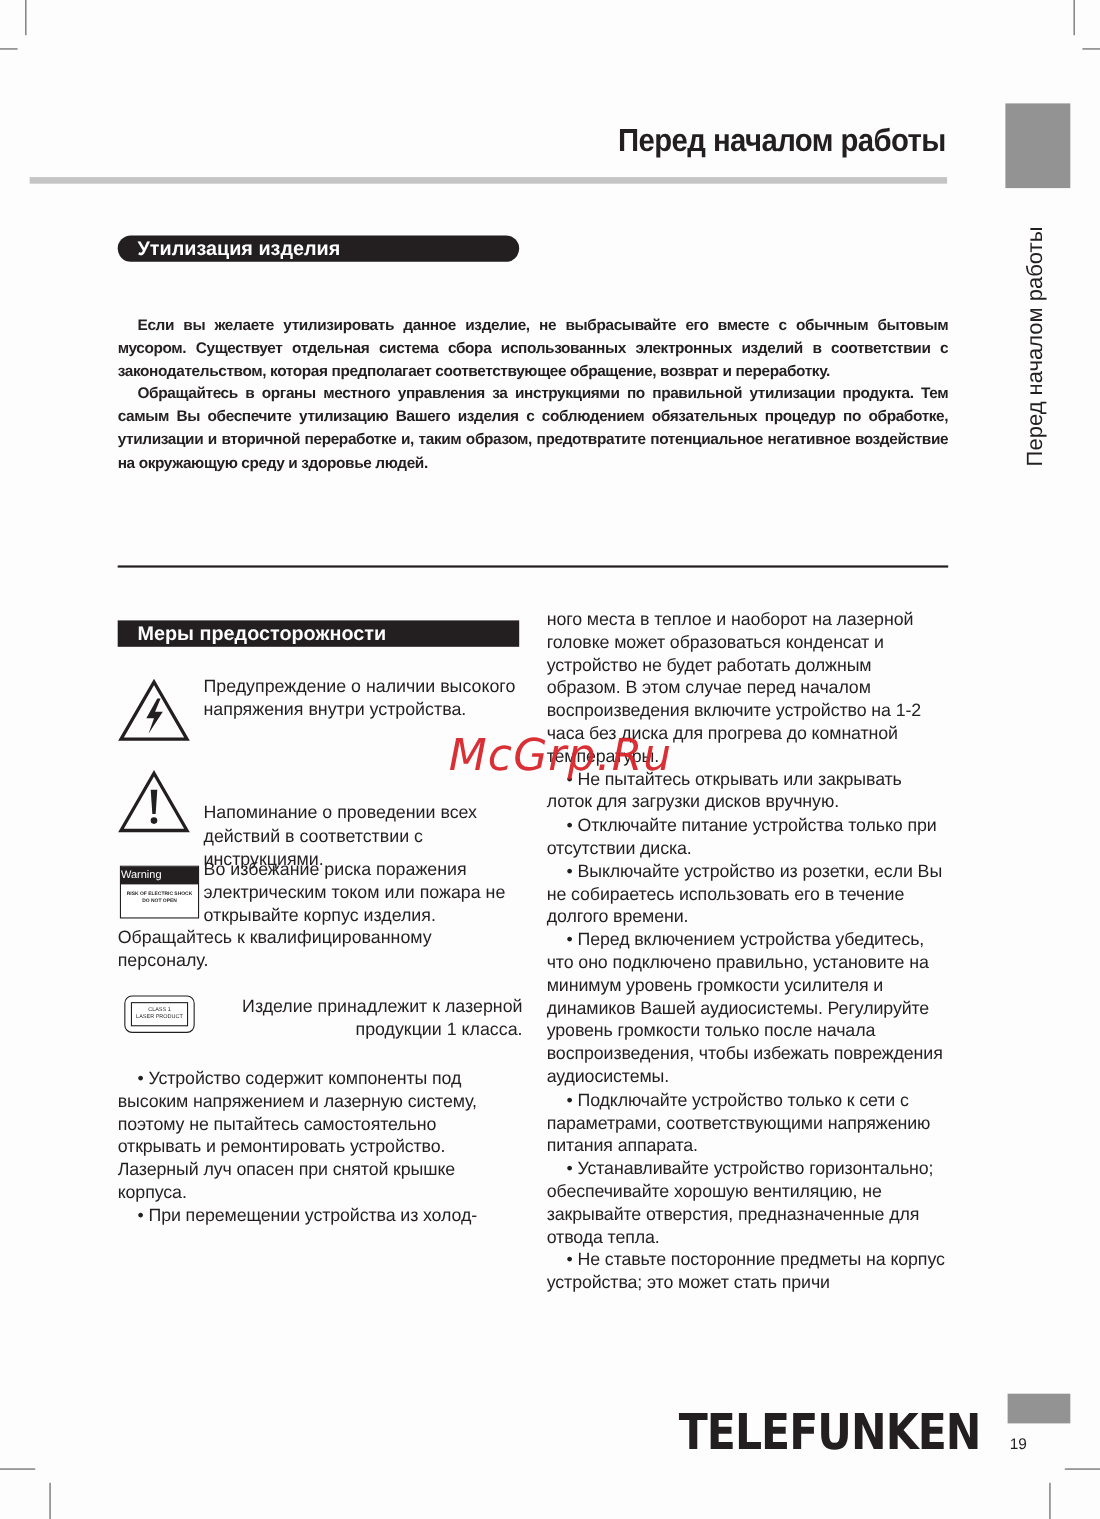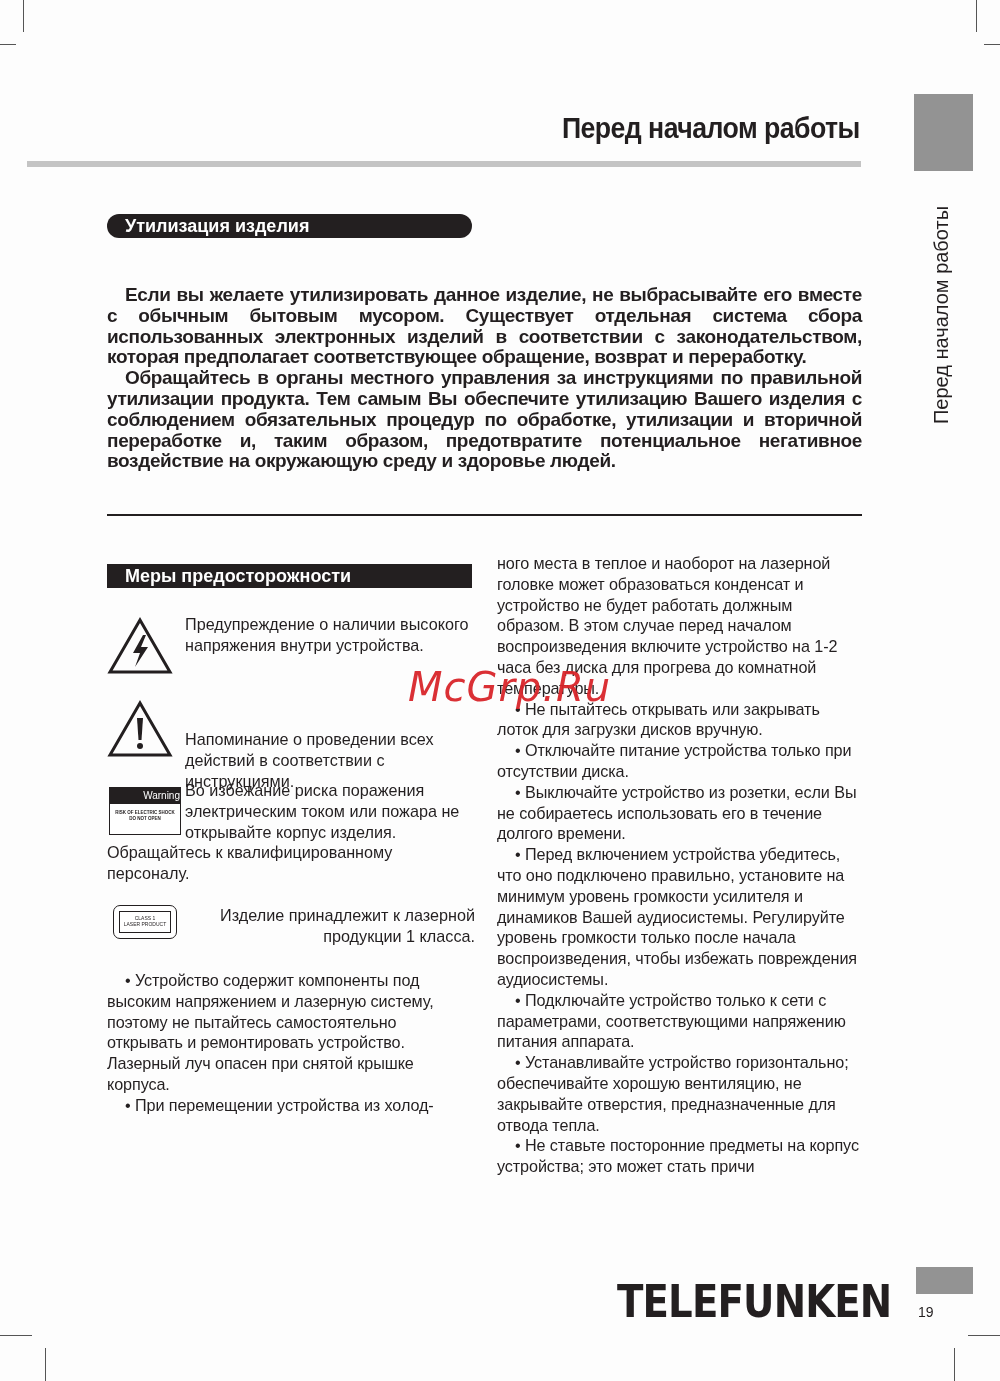--- a/index.html
+++ b/index.html
@@ -29,21 +29,21 @@
       font-size: 20px; color: #231f20; white-space: nowrap;
     }
     .section-bar {
       position: absolute; left: 107px; width: 365px; height: 24px;
       background: #231f20; color: #fff;
       font-weight: bold; font-size: 18px; line-height: 24px;
       box-sizing: border-box; padding-left: 18px; white-space: nowrap;
     }
     .disposal {
       position: absolute; left: 107px; top: 285px; width: 755px;
-      font-size: 19px; font-weight: bold; line-height: 20.8px;
+      font-size: 14px; font-weight: bold; line-height: 20.8px;
       text-align: justify; letter-spacing: -0.35px;
       transform: scaleX(1.0);
     }
     .disposal p { margin: 0; text-indent: 18px; }
     .mid-rule {
       position: absolute; left: 107px; top: 514px; width: 755px; height: 2px;
       background: #231f20;
     }
     .col {
       position: absolute; font-size: 16.2px; line-height: 20.8px;
@@ -52,21 +52,21 @@
     .col p { margin: 0; }
     .col p.ind { text-indent: 18px; }
     .icon-row { position: absolute; left: 107px; width: 365px; }
     .icon-box { position: absolute; left: 0; }
     .icon-text { position: absolute; left: 78px; font-size: 16.2px; line-height: 20.8px; }
     .warn-label {
       position: absolute; left: 109px; top: 787px; width: 72px; height: 48px;
       border: 1.5px solid #231f20; box-sizing: border-box; background: #fff;
     }
     .warn-label .hd {
-      background: #231f20; color: #fff; font-size: 10px; text-align: right;
+      background: #231f20; color: #fff; font-size: 10px; text-align: left;
       height: 16px; line-height: 16px;
     }
     .warn-label .bd {
       font-size: 4.5px; text-align: center; line-height: 6px; margin-top: 6px;
       font-weight: bold; color: #231f20;
     }
     .laser-label {
       position: absolute; left: 113px; top: 905px; width: 64px; height: 34px;
       border: 1.5px solid #231f20; border-radius: 7px; box-sizing: border-box;
       background: #fff;

